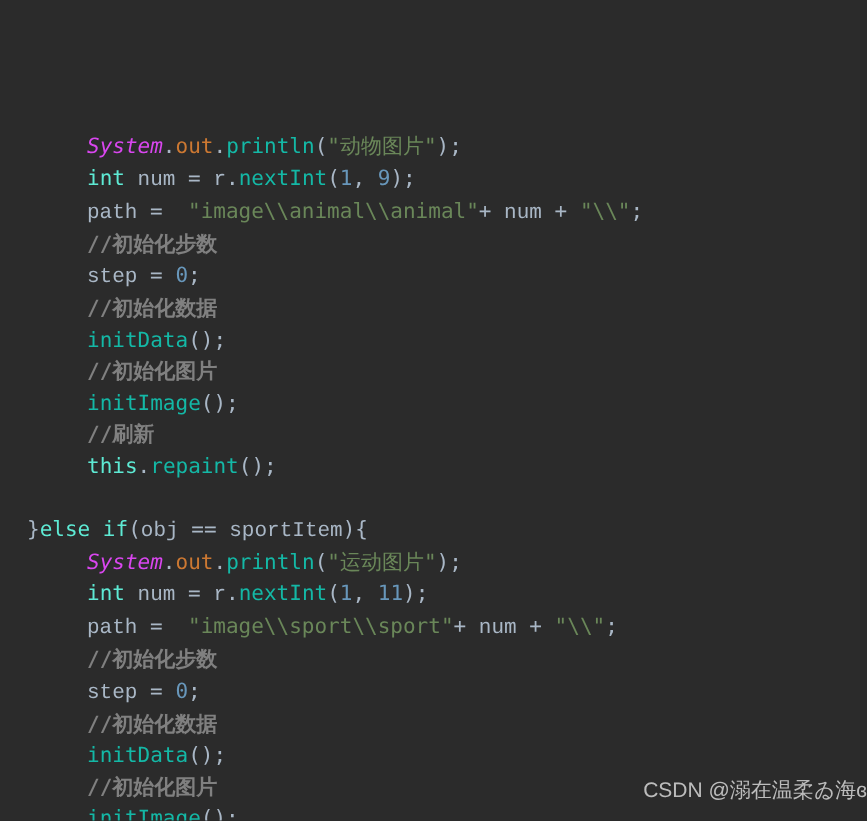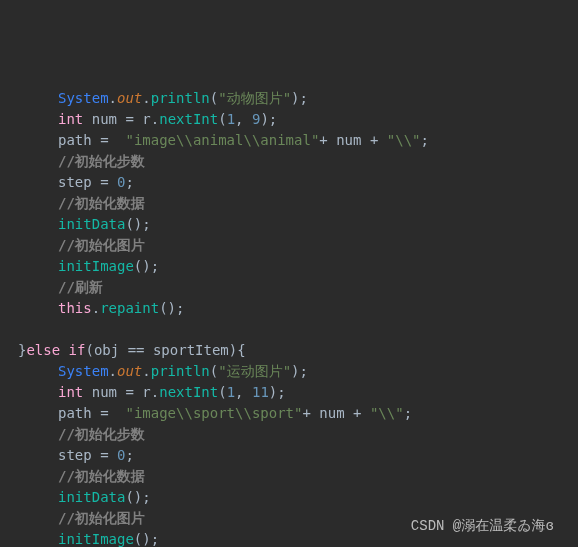--- a/index.html
+++ b/index.html
@@ -10,35 +10,35 @@
     font-size: 14px;
     line-height: 1.5;
     color: #a9b7c6;
     width: 578px;
     height: 547px;
     box-sizing: border-box;
     position: relative;
     white-space: pre;
   }
   .line { white-space: pre; }
-  .kw { color: #f9a8d4; }
-  .cls { color: #3b82f6; }
-  .static { color: #cc7832; font-style: italic; }
+  .kw { color: #5eead4; }
+  .cls { color: #d946ef; font-style: italic; }
+  .static { color: #cc7832; }
   .str { color: #6a8759; }
   .num { color: #6897bb; }
   .method { color: #14b8a6; }
   .comment { color: #808080; font-weight: bold; }
-  .ident { color: #a9b7c6; }
+  .ident { color: #a9b7c6; font-family: Liberation Mono, monospace; }
   .punct { color: #a9b7c6; }
   .watermark {
     position: absolute;
-    right: 24px;
+    right: 0;
     bottom: 10px;
     color: #cccccc;
-    font-family: Liberation Mono, monospace;
+    font-family: Liberation Sans, sans-serif;
     font-size: 14px;
     opacity: 0.9;
     text-align: right;
   }
   .indent1 { padding-left: 10px; }
   .indent2 { padding-left: 50px; }
 </style>
 </head>
 <body>
 

